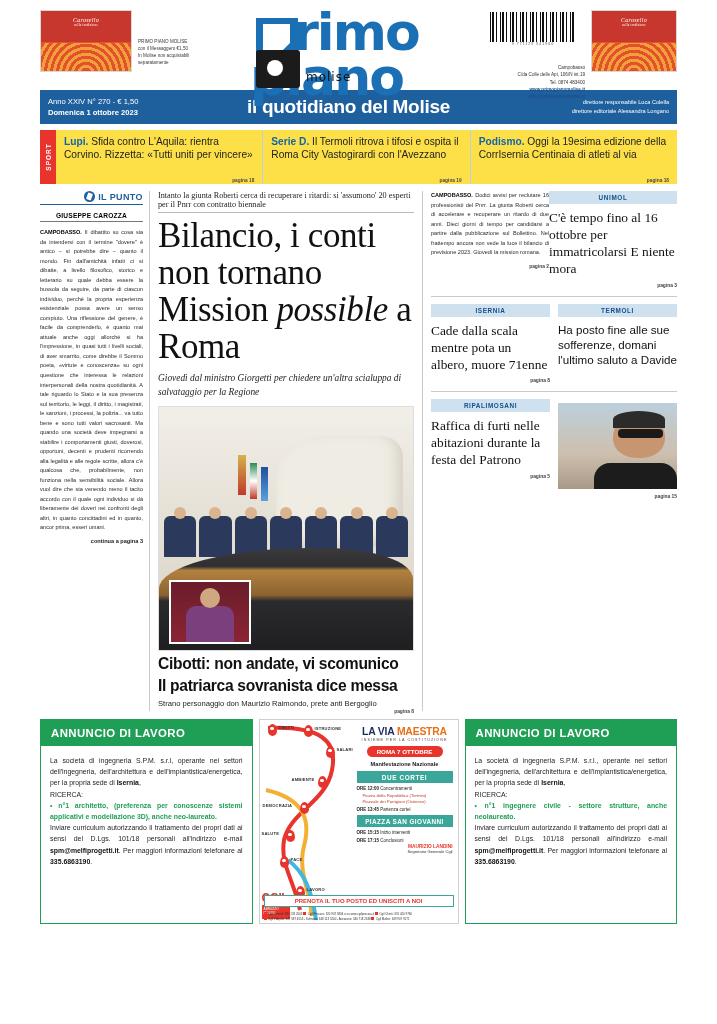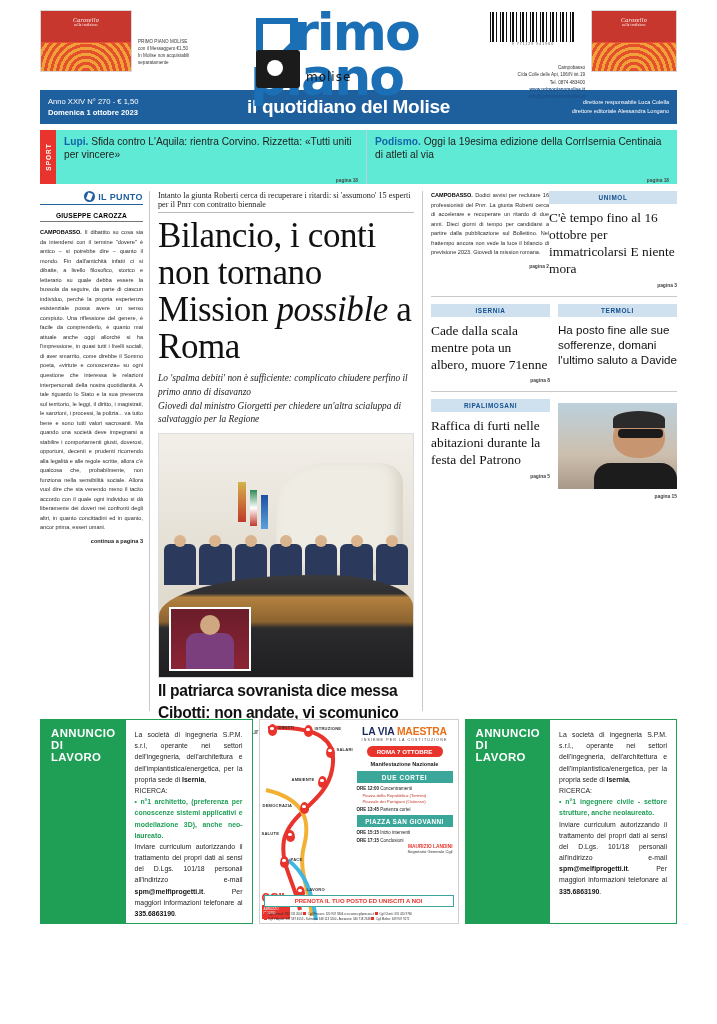--- a/index.html
+++ b/index.html
@@ -61,21 +61,21 @@
   .promo-img.right { width:86px; height:62px; }
 
   
   .bluebar { display:flex; align-items:center; background:#1e5f9e; color:#fff; height:34px; margin-top:2px; }
   .bb-left { width:180px; padding-left:8px; font-size:7.6px; line-height:1.45; }
   .bb-left b{ display:block; font-weight:bold; }
   .bb-center { flex:1; text-align:center; font-size:19px; font-weight:bold; letter-spacing:-.3px;}
   .bb-right { width:200px; text-align:right; padding-right:8px; font-size:5.6px; line-height:1.55;}
 
   
-  .sportstrip { display:flex; background:#5eead4; margin-top:6px; height:54px; align-items:stretch; }
+  .sportstrip { display:flex; background:#fde047; margin-top:6px; height:54px; align-items:stretch; }
   .sport-tag { width:16px; background:#e8342c; color:#fff; position:relative; }
   .sport-tag span{
     position:absolute; left:50%; top:50%; transform:translate(-50%,-50%) rotate(-90deg);
     font-size:6.5px; font-weight:bold; letter-spacing:1px; white-space:nowrap;
   }
   .sport-item { flex:1; padding:5px 8px 2px 8px; position:relative; border-right:1px solid #b9cfe2; }
   .sport-item:last-child{ border-right:none;}
   .sport-item .txt { font-size:10.2px; line-height:1.32; color:#222; }
   .sport-item .txt b { color:#1464ab; }
   .sport-item .pg { position:absolute; right:8px; bottom:1px; font-size:4.8px; font-weight:bold; color:#4a4a4a;}
@@ -147,21 +147,21 @@
   .rc-col { flex:1;}
   .rc-photo { width:100%; height:86px; margin-top:4px; overflow:hidden;
     background:linear-gradient(#bcd0dc 0%, #cdbfae 60%, #a89888 100%); position:relative;}
   .rc-photo .rp-head{position:absolute; left:46%; top:14%; width:44%; height:50%; border-radius:50% 50% 45% 45%; background:#c79670;}
   .rc-photo .rp-hair{position:absolute; left:46%; top:9%; width:44%; height:20%; border-radius:50% 50% 0 0; background:#2b2b2b;}
   .rc-photo .rp-glass{position:absolute; left:50%; top:30%; width:38%; height:11%; background:#1a1a1a; border-radius:4px;}
   .rc-photo .rp-shirt{position:absolute; left:30%; bottom:0; width:70%; height:30%; background:#1c1c1c; border-radius:16px 16px 0 0;}
 
   
   .ads { display:flex; gap:6px; margin-top:8px; height:205px;}
-  .ad-job { flex:1; border:1.6px solid #1f9e56; background:#fff; display:flex; }
+  .ad-job { flex:1; border:1.6px solid #1f9e56; background:#fff; display:flex; flex-direction:column;}
   .ad-job .hd { background:#1f9e56; color:#fff; font-size:11.4px; font-weight:bold; padding:7px 10px; letter-spacing:.4px;}
   .ad-job .bd { font-size:6.9px; line-height:1.62; padding:9px 9px; text-align:justify; color:#1d1d1d;}
   .ad-job .bd .green { color:#1f9e56; font-weight:bold;}
   .ad-job .bd b{ color:#111;}
 
   .ad-mid { width:200px; border:1px solid #cfcfcf; background:#fff; display:flex; position:relative; overflow:hidden;}
   .am-left { width:92px; position:relative; background:#fff;}
   .am-pin { position:absolute; width:9px; height:12px; background:#e8342c; border-radius:50% 50% 50% 50%/60% 60% 40% 40%; }
   .am-pin::after{content:""; position:absolute; left:2.6px; top:2.6px; width:3.8px;height:3.8px;border-radius:50%;background:#fff;}
   .am-lbl { position:absolute; font-size:4.1px; font-weight:bold; color:#333; letter-spacing:.2px;}
@@ -256,43 +256,46 @@
 
   <div class="sportstrip">
     <div class="sport-tag">
       <span>SPORT</span>
     </div>
     <div class="sport-item">
       <div class="txt"><b>Lupi.</b><span> Sfida contro L'Aquila: rientra Corvino. Rizzetta: «Tutti uniti per vincere»</span></div>
       <div class="pg">pagina 18</div>
     </div>
     <div class="sport-item">
+      <div class="txt"><b>Serie D.</b><span> Il Termoli ritrova i tifosi e ospita il Roma City Vastogirardi con l'Avezzano</span></div>
+      <div class="pg">pagina 19</div>
+    </div>
+    <div class="sport-item">
       <div class="txt"><b>Podismo.</b><span> Oggi la 19esima edizione della CorrIsernia Centinaia di atleti al via</span></div>
       <div class="pg">pagina 18</div>
     </div>
   </div>
 
   <div class="main">
 
     <div class="col-left">
       <div class="ilpunto">
         <div class="disc"></div>
         <div class="lbl">IL PUNTO</div>
       </div>
       <div class="ed-author">GIUSEPPE CAROZZA</div>
       <div class="ed-body"><b>CAMPOBASSO.</b><span> Il dibattito su cosa sia da intendersi con il termine "dovere" è antico – si potrebbe dire – quanto il mondo. Fin dall'antichità infatti ci si dibatte, a livello filosofico, storico e letterario su quale debba essere la bussola da seguire, da parte di ciascun individuo, perché la propria esperienza esistenziale possa avere un senso compiuto. Una riflessione del genere, è facile da comprenderlo, è quanto mai attuale anche oggi allorché si ha l'impressione, in quasi tutti i livelli sociali, di aver smarrito, come direbbe il Sommo poeta, «virtute e conoscenza» su ogni questione che interessa le relazioni interpersonali della nostra quotidianità. A tale riguardo lo Stato e la sua presenza sul territorio, le leggi, il diritto, i magistrati, le sanzioni, i processi, la polizia... va tutto bene e sono tutti valori sacrosanti. Ma quando una società deve impegnarsi a stabilire i comportamenti giusti, doverosi, opportuni, decenti e prudenti ricorrendo alla legalità e alle regole scritte, allora c'è qualcosa che, probabilmente, non funziona nella sensibilità sociale. Allora vuol dire che sta venendo meno il tacito accordo con il quale ogni individuo si dà liberamente dei doveri nei confronti degli altri, in quanto concittadini ed in quanto, ancor prima, esseri umani.</span></div>
       <div class="ed-cont">continua a pagina 3</div>
     </div>
 
     <div class="col-mid">
-      <div class="kicker">Intanto la giunta Roberti cerca di recuperare i ritardi: si 'assumono' 15 esperti per il Pnrr con contratto biennale</div>
+      <div class="kicker">Intanto la giunta Roberti cerca di recuperare i ritardi: si 'assumono' 20 esperti per il Pnrr con contratto biennale</div>
       <div class="head1">Bilancio, i conti non tornano</div>
       <div class="head2"><span>Mission </span><i>possible</i><span> a Roma</span></div>
       <div class="subhead">
-        <div>Lo 'spalma debiti' non è sufficiente: complicato chiudere perfino il primo anno di disavanzo</div>
         <div>Giovedì dal ministro Giorgetti per chiedere un'altra scialuppa di salvataggio per la Regione</div>
       </div>
       <div class="photo-main">
         <div class="ph-room"></div>
         <div class="ph-wall"></div>
         <div class="ph-flag1"></div>
         <div class="ph-flag2"></div>
         <div class="ph-flag3"></div>
         <div class="ph-row">
           <div class="ph-person"></div>
@@ -302,22 +305,22 @@
           <div class="ph-person"></div>
           <div class="ph-person"></div>
           <div class="ph-person"></div>
         </div>
         <div class="ph-desk"></div>
         <div class="inset-photo">
           <div class="ip-body"></div>
           <div class="ip-head"></div>
         </div>
       </div>
+      <div class="cap-head">Cibotti: non andate, vi scomunico</div>
       <div class="cap-head">Il patriarca sovranista dice messa</div>
-      <div class="cap-head">Cibotti: non andate, vi scomunico</div>
       <div class="cap-sub">Strano personaggio don Maurizio Raimondo, prete anti Bergoglio</div>
       <div class="cap-pg">pagina 8</div>
     </div>
 
     <div class="col-right">
       <div class="rc-top">
         <div class="rc-lead">
           <b>CAMPOBASSO.</b><span> Dodici avvisi per reclutare 16 professionisti del Pnrr. La giunta Roberti cerca di accelerare e recuperare un ritardo di due anni. Dieci giorni di tempo per candidarsi a partire dalla pubblicazione sul Bollettino. Nel frattempo ancora non vede la luce il bilancio di previsione 2023. Giovedì la mission romana.</span>
           <div class="rc-pg">pagina 2</div>
         </div>

